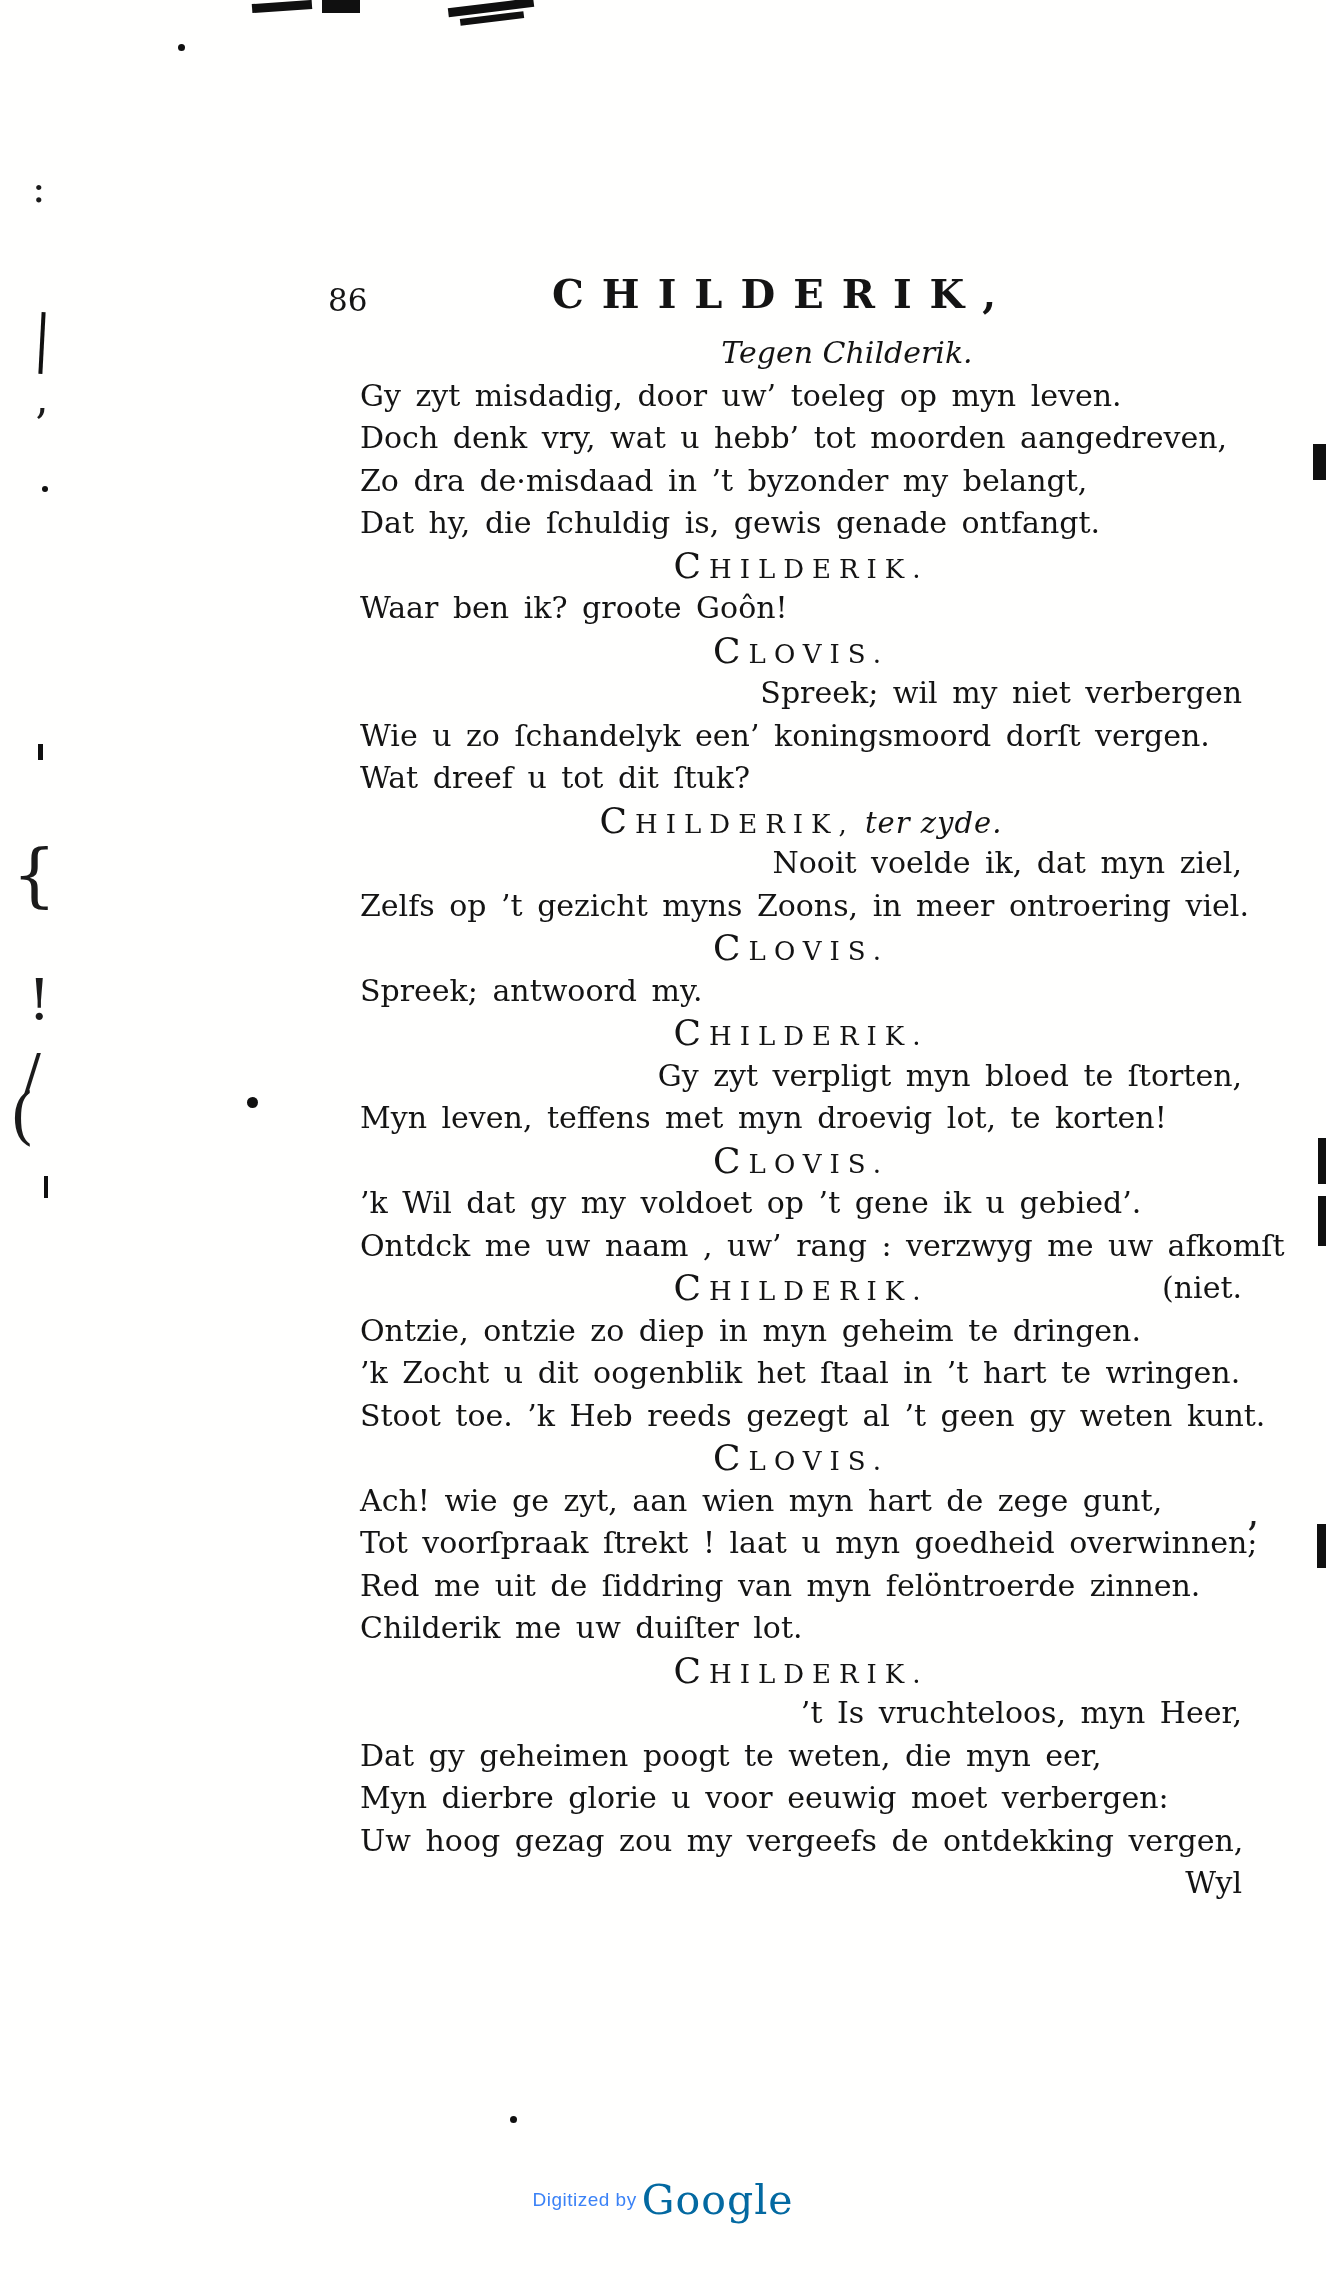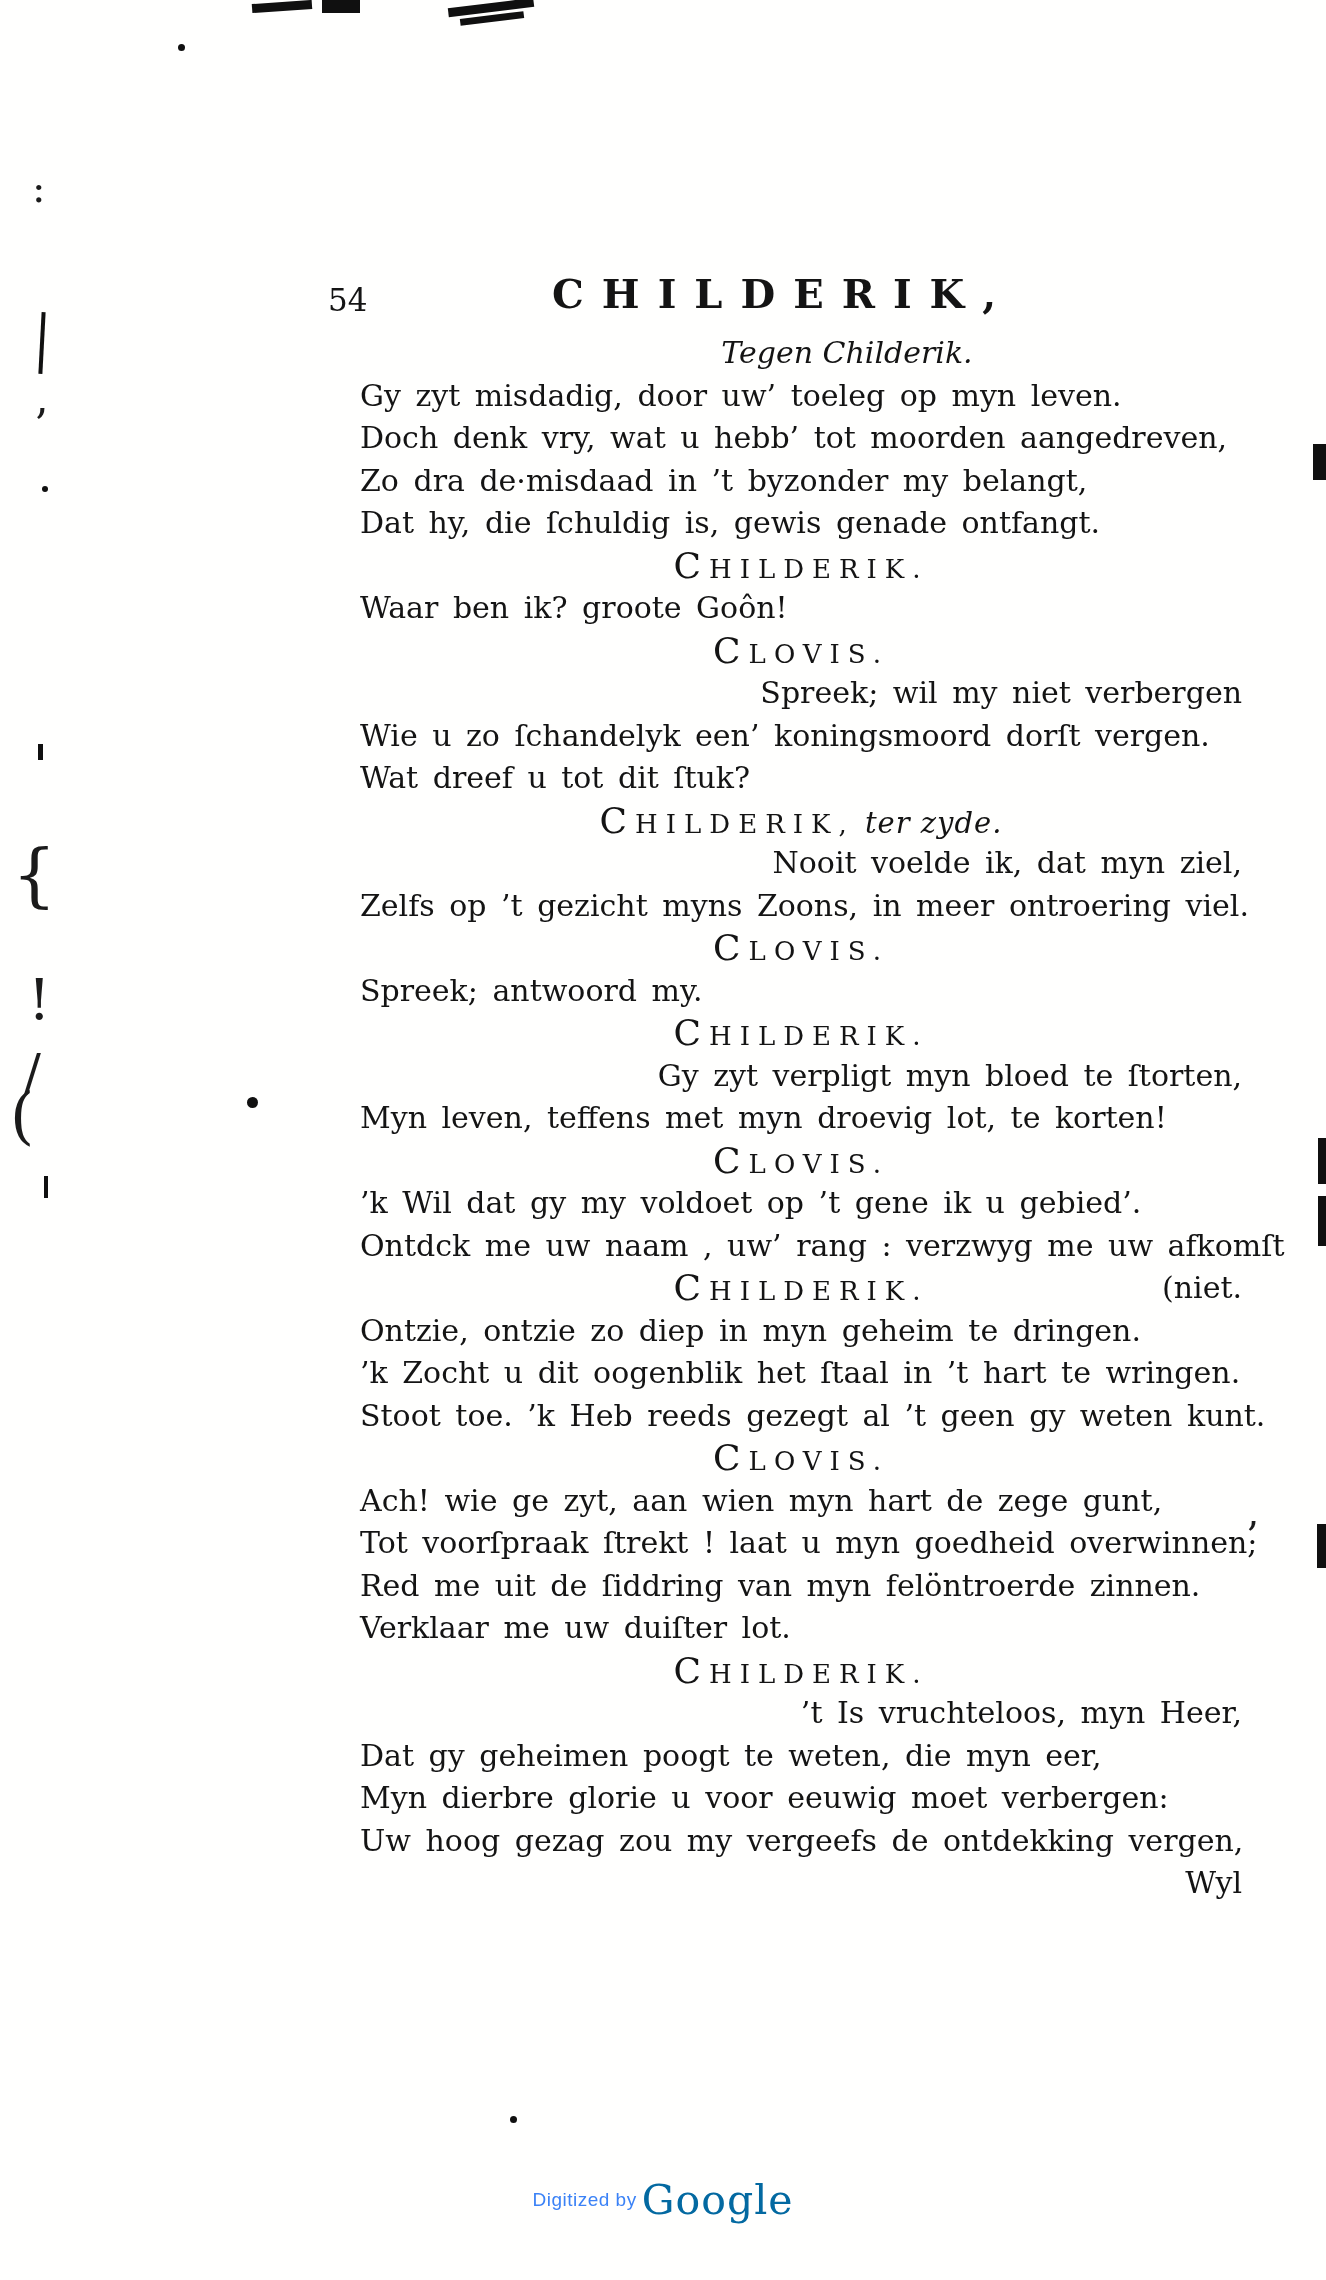--- a/index.html
+++ b/index.html
@@ -28,21 +28,21 @@
   
   .art{position:absolute;background:#101010;}
   .g{position:absolute;color:#1b1b1b;line-height:1;}
   .round{border-radius:50%;}
 </style>
 </head>
 <body>
 
 <div class="page">
 
-  <div class="pagenum">54</div>
+  <div class="pagenum">86</div>
   <div class="booktitle">CHILDERIK,</div>
 
   <div class="textcol">
       <div class="row direction">Tegen Childerik.</div>
       <div class="row verse">Gy zyt misdadig, door uw’ toeleg op myn leven.</div>
       <div class="row verse">Doch denk vry, wat u hebb’ tot moorden aangedreven,</div>
       <div class="row verse">Zo dra de·misdaad in ’t byzonder my belangt,</div>
       <div class="row verse">Dat hy, die ſchuldig is, gewis genade ontfangt.</div>
       <div class="row speaker">CHILDERIK.</div>
       <div class="row verse">Waar ben ik? groote Goôn!</div>
@@ -62,21 +62,21 @@
       <div class="row verse">’k Wil dat gy my voldoet op ’t gene ik u gebied’.</div>
       <div class="row verse">Ontdck me uw naam , uw’ rang : verzwyg me uw afkomſt</div>
       <div class="row speaker">CHILDERIK.<span class="margin-note">(niet.</span></div>
       <div class="row verse">Ontzie, ontzie zo diep in myn geheim te dringen.</div>
       <div class="row verse">’k Zocht u dit oogenblik het ſtaal in ’t hart te wringen.</div>
       <div class="row verse">Stoot toe. ’k Heb reeds gezegt al ’t geen gy weten kunt.</div>
       <div class="row speaker">CLOVIS.</div>
       <div class="row verse">Ach! wie ge zyt, aan wien myn hart de zege gunt,</div>
       <div class="row verse">Tot voorſpraak ſtrekt ! laat u myn goedheid overwinnen;</div>
       <div class="row verse">Red me uit de ſiddring van myn felöntroerde zinnen.</div>
-      <div class="row verse">Verklaar me uw duiſter lot.</div>
+      <div class="row verse">Childerik me uw duiſter lot.</div>
       <div class="row speaker">CHILDERIK.</div>
       <div class="row verse right">’t Is vruchteloos, myn Heer,</div>
       <div class="row verse">Dat gy geheimen poogt te weten, die myn eer,</div>
       <div class="row verse">Myn dierbre glorie u voor eeuwig moet verbergen:</div>
       <div class="row verse">Uw hoog gezag zou my vergeefs de ontdekking vergen,</div>
       <div class="row verse right">Wyl</div>
     </div>
 
   <div class="watermark">
     <span class="dby">Digitized by</span>

